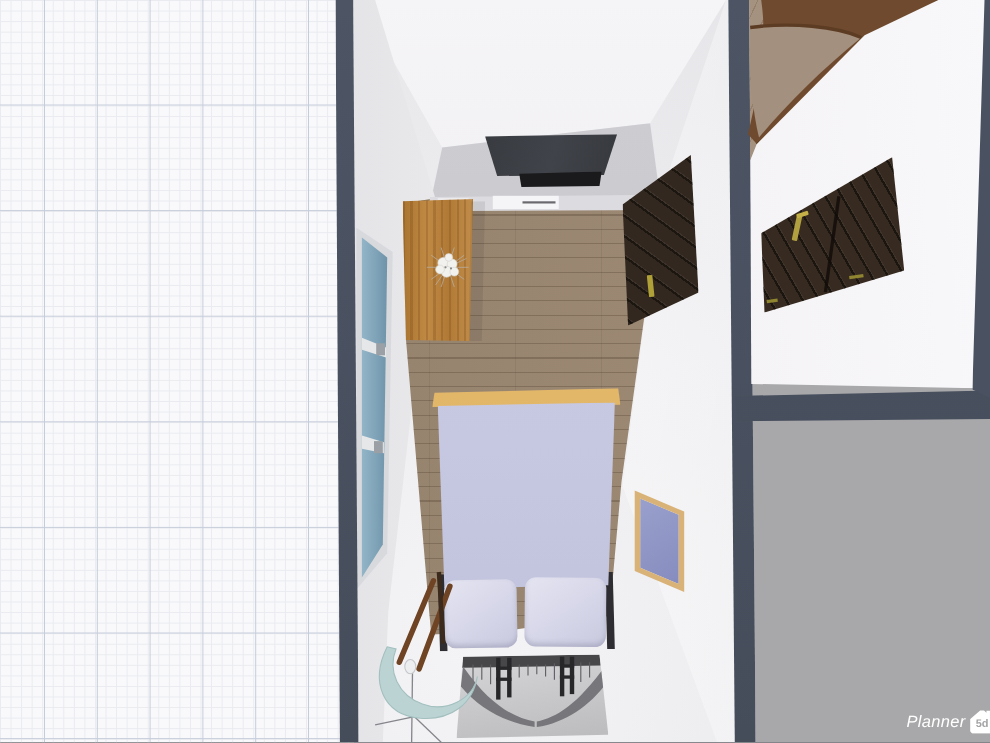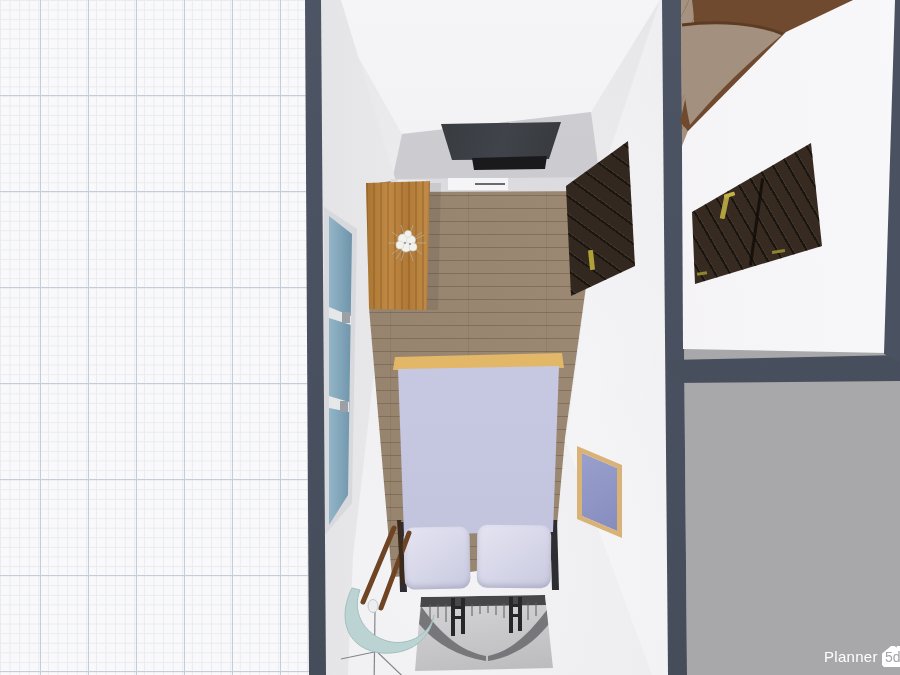--- a/index.html
+++ b/index.html
@@ -112,25 +112,25 @@
   #door-handle{position:absolute;left:722px;top:196px;width:5px;height:23px;
     background:#b1a040;transform:rotate(12deg);border-radius:1px;}
   #door-handle-top{position:absolute;left:724px;top:193px;width:11px;height:4px;
     background:#c3b148;transform:rotate(-18deg);border-radius:1px;}
   .door-hinge{position:absolute;height:3px;background:#8f842f;transform:rotate(-8deg);}
   #door-hinge-1{left:772px;top:250px;width:13px;}
   #door-hinge-2{left:697px;top:272px;width:10px;}
 
   
   #watermark{position:absolute;left:824px;top:645px;display:flex;align-items:center;gap:4px;}
-  #brand-text{color:#ffffff;font-size:15px;font-weight:500;letter-spacing:.3px;}
+  #brand-text{color:#ffffff;font-size:15px;font-weight:500;letter-spacing:.3px;font-style:italic;}
   #logo-house-icon{position:relative;width:22px;height:22px;background:#ffffff;
     clip-path:polygon(0% 40%,42% 4%,58% 4%,68% 13%,68% 5%,84% 5%,84% 27%,100% 40%,100% 90%,90% 100%,10% 100%,0% 90%);
     display:flex;align-items:flex-end;justify-content:center;}
-  #logo-text{color:#a4a4a6;font-size:14px;font-weight:normal;line-height:1;margin-bottom:3px;}
+  #logo-text{color:#a4a4a6;font-size:10px;font-weight:bold;line-height:1;margin-bottom:3px;}
 </style>
 </head>
 <body>
 
 <div id="canvas">
 
   <div id="grid-floor"></div>
 
   <div class="shape" id="room-base"></div>
   <div class="shape" id="north-wall"></div>

